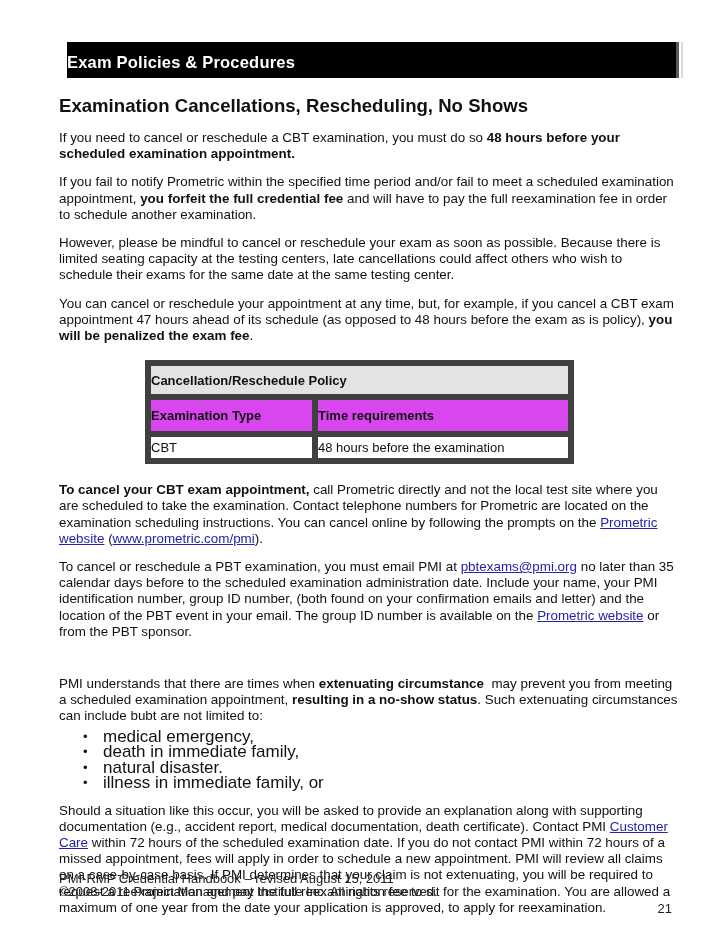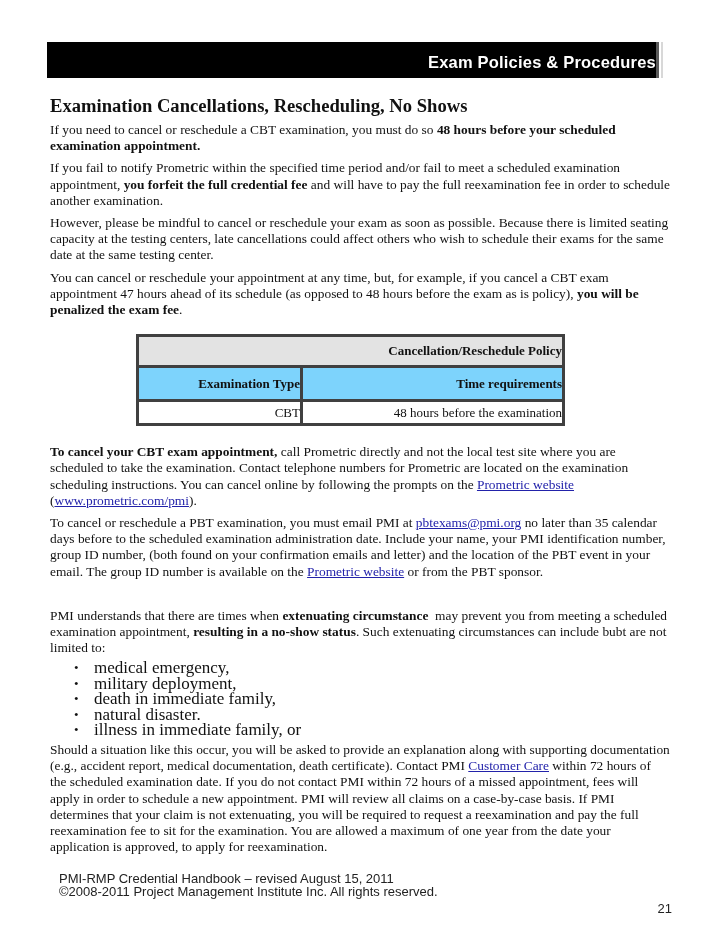--- a/index.html
+++ b/index.html
@@ -1,49 +1,49 @@
 <!DOCTYPE html>
 <html><head>
 <meta charset="utf-8">
 <style>
   html, body { margin: 0; padding: 0; background: #ffffff; }
   body {
     width: 728px; height: 942px; position: relative; overflow: hidden;
     font-family: "Liberation Sans", sans-serif; color: #111;
   }
   .header-bar {
-    position: absolute; left: 47px; top: 42px; width: 612px; height: 36px;
-    background: #000; color: #fff; text-align: right;
+    position: absolute; left: 67px; top: 42px; width: 612px; height: 36px;
+    background: #000; color: #fff; text-align: left;
     font-weight: bold; font-size: 16.5px; line-height: 40px; letter-spacing: 0.2px;
     border-right: 3px solid #5a5a5a; box-sizing: border-box;
   }
   .header-bar .edge {
     position: absolute; right: -7px; top: 0; width: 2px; height: 36px; background: #d8d8d8;
   }
-  .content { position: absolute; left: 50px; top: 94px; width: 620px; font-family: Liberation Serif, serif; }
+  .content { position: absolute; left: 59px; top: 94px; width: 620px; }
   h1 {
     font-size: 18.6px; font-weight: bold; margin: 0 0 2px 0; line-height: 24px; color: #111;
   }
   p {
-    margin: 4px 0 6px 0; font-size: 13.4px; line-height: 16.2px;
+    margin: 12px 0 6px 0; font-size: 13.4px; line-height: 16.2px;
   }
   b { font-weight: bold; }
   a.link { color: #2222aa; text-decoration: underline; }
   table.policy {
     border-collapse: collapse; margin: 16px 0 18px 86px; width: 429px;
     font-size: 13px;
   }
   table.policy td, table.policy th {
-    border: 3px solid #404040; text-align: right; padding: 0;
+    border: 6px solid #404040; text-align: left; padding: 0;
   }
   table.policy .title-row th {
     background: #e3e3e3; height: 28px; font-weight: bold;
   }
   table.policy .col-head th {
-    height: 31px; font-weight: bold; background: #7dd3fc;
+    height: 31px; font-weight: bold; background: #d946ef;
   }
   table.policy td { height: 21px; }
   table.policy .c1 { width: 161px; }
   .gap { height: 18px; }
   ul.bullets {
     margin: 2px 0 4px 0; padding: 0 0 0 44px; list-style: none;
     font-size: 17px; line-height: 15.5px;
   }
   ul.bullets li { position: relative; }
   ul.bullets li::before {
@@ -93,21 +93,20 @@
   <p><b>To cancel your CBT exam appointment,</b><span> call Prometric directly and not the local test site where you are scheduled to take the examination. Contact telephone numbers for Prometric are located on the examination scheduling instructions. You can cancel online by following the prompts on the </span><a class="link">Prometric website</a><span> (</span><a class="link">www.prometric.com/pmi</a><span>).</span></p>
 
   <p><span>To cancel or reschedule a PBT examination, you must email PMI at </span><a class="link">pbtexams@pmi.org</a><span> no later than 35 calendar days before to the scheduled examination administration date. Include your name, your PMI identification number, group ID number, (both found on your confirmation emails and letter) and the location of the PBT event in your email. The group ID number is available on the </span><a class="link">Prometric website</a><span> or from the PBT sponsor.</span></p>
 
   <div class="gap"></div>
 
   <p style="margin-bottom:4px"><span>PMI understands that there are times when </span><b>extenuating circumstance</b><span style="white-space:pre-wrap">  may prevent you from meeting a scheduled examination appointment, </span><b>resulting in a no-show status</b><span>. Such extenuating circumstances can include bubt are not limited to:</span></p>
 
   <ul class="bullets">
     <li>medical emergency,</li>
-    <li>military deployment,</li>
     <li>death in immediate family,</li>
     <li>natural disaster.</li>
     <li>illness in immediate family, or</li>
   </ul>
 
   <p><span>Should a situation like this occur, you will be asked to provide an explanation along with supporting documentation (e.g., accident report, medical documentation, death certificate). Contact PMI </span><a class="link">Customer Care</a><span> within 72 hours of the scheduled examination date. If you do not contact PMI within 72 hours of a missed appointment, fees will apply in order to schedule a new appointment. PMI will review all claims on a case-by-case basis. If PMI determines that your claim is not extenuating, you will be required to request a reexamination and pay the full reexamination fee to sit for the examination. You are allowed a maximum of one year from the date your application is approved, to apply for reexamination.</span></p>
 </div>
 
 <div class="footer">
   <div>PMI-RMP Credential Handbook – revised August 15, 2011</div>

